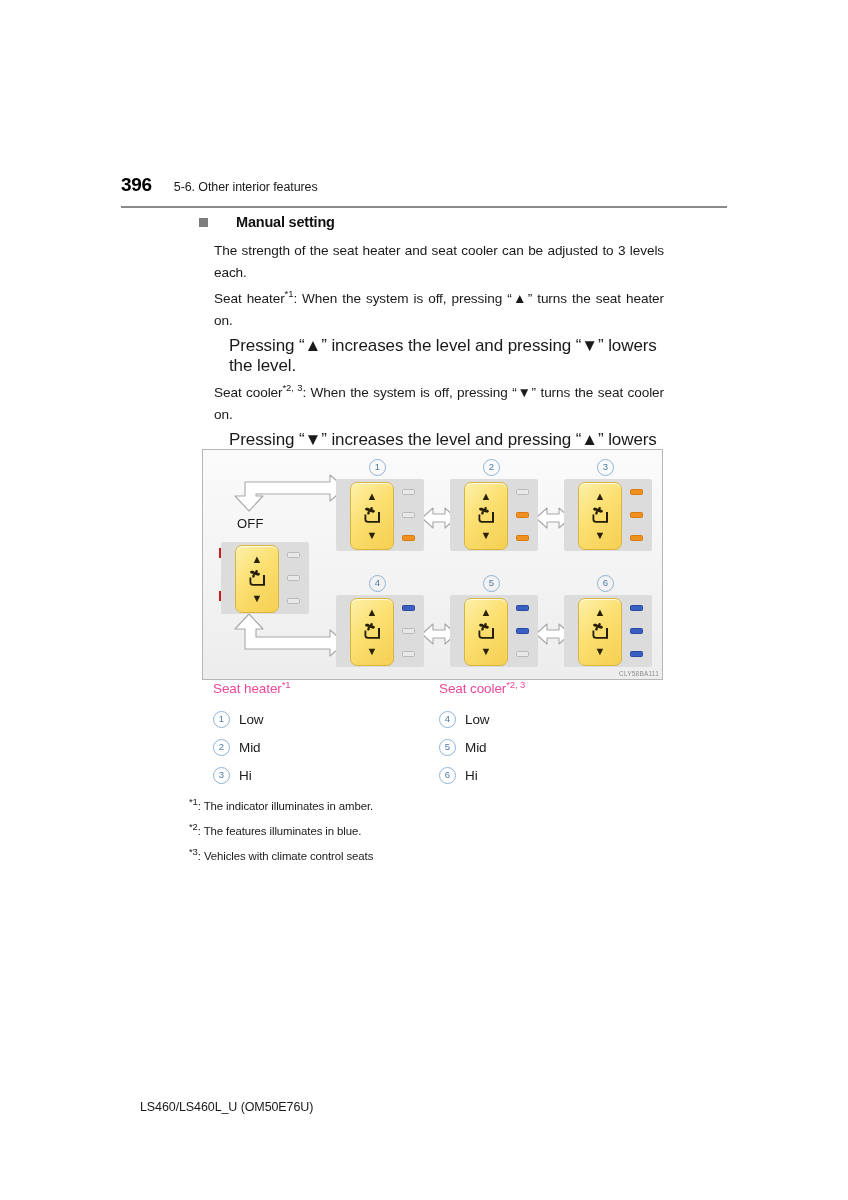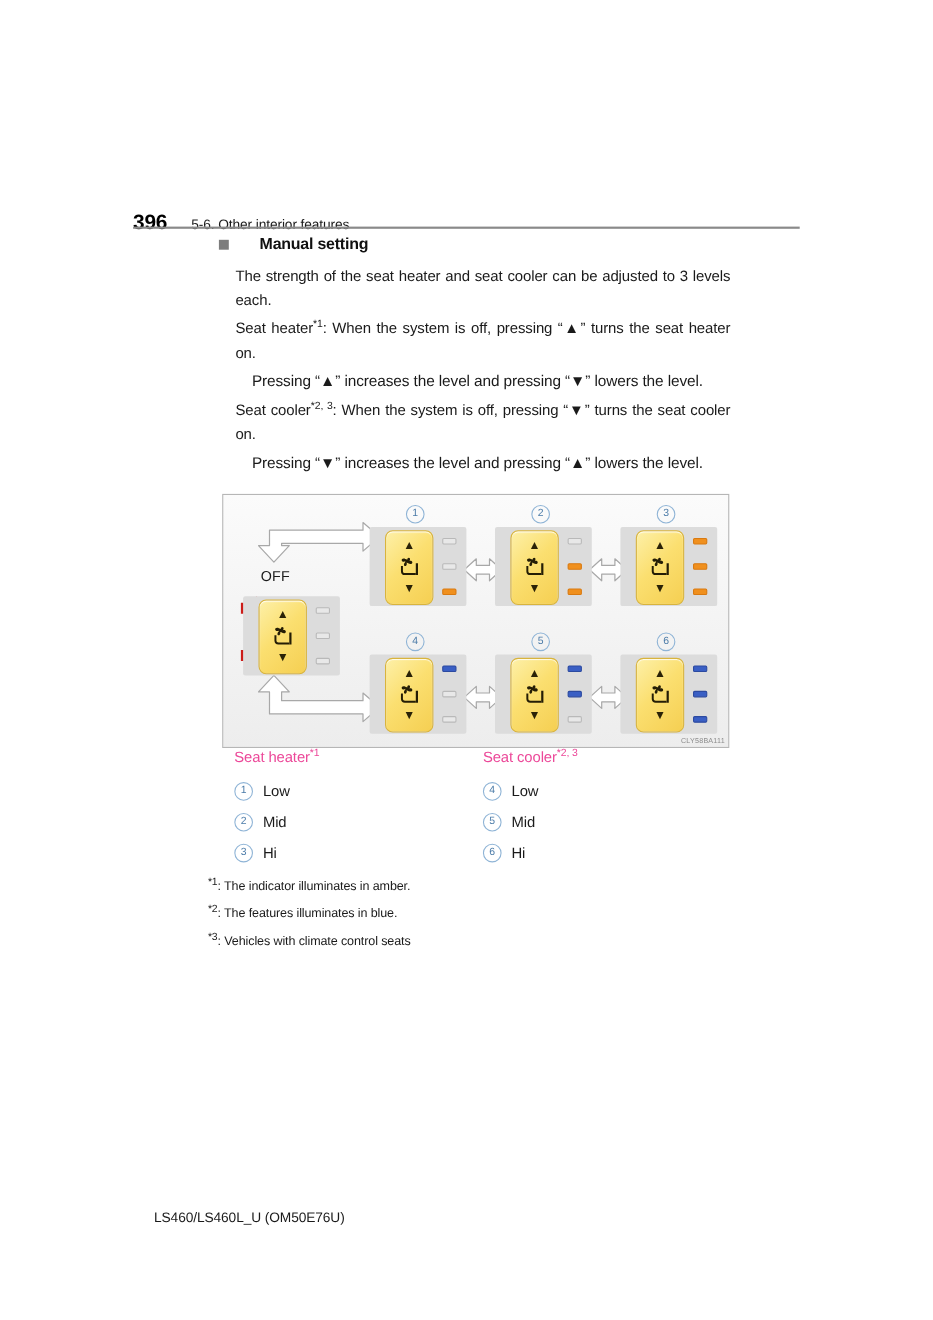--- a/index.html
+++ b/index.html
@@ -13,21 +13,21 @@
     position: relative;
     font-family: "Liberation Sans", sans-serif;
     color: #1a1a1a;
     overflow: hidden;
   }
 
   
   .page-header {
     position: absolute;
     left: 121px;
-    top: 192px;
+    top: 174px;
     width: 606px;
     display: flex;
     align-items: baseline;
   }
   .page-number {
     font-size: 19px;
     font-weight: bold;
     letter-spacing: -0.3px;
     color: #000;
   }
@@ -75,21 +75,21 @@
   .para {
     font-size: 13.6px;
     line-height: 22px;
     text-align: justify;
     margin: 0 0 4px 0;
     padding-left: 15px;
     letter-spacing: -0.1px;
     color: #1a1a1a;
   }
   .sub-para {
-    font-size: 14px;
+    font-size: 17px;
     line-height: 20px;
     margin: 2px 0 6px 0;
     padding-left: 30px;
     letter-spacing: -0.1px;
     color: #1a1a1a;
   }
   sup.fn {
     font-size: 9.5px;
     vertical-align: super;
     line-height: 0;

